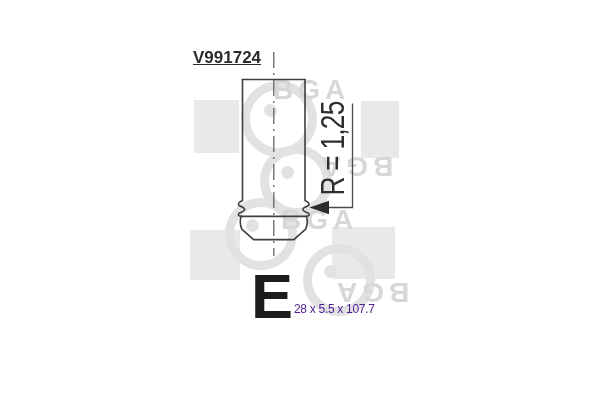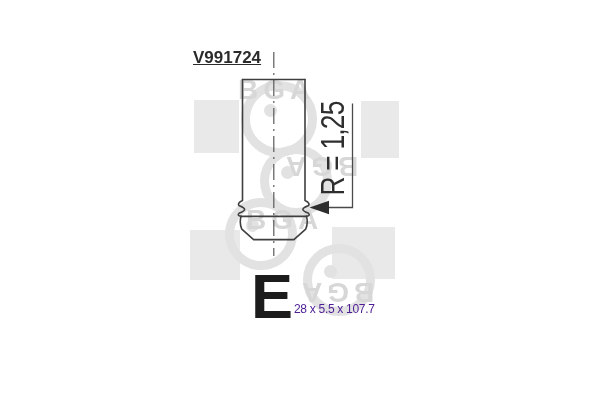--- a/index.html
+++ b/index.html
@@ -30,21 +30,21 @@
   .wm-ring3 { left: 225px; top: 198px; width: 54px; height: 54px; }
   .wm-ring4 { left: 303px; top: 244px; width: 54px; height: 54px; }
   .wm-dot { position: absolute; width: 13px; height: 13px; border-radius: 50%; background: #e2e2e2; }
   .wm-dot1 { left: 264px; top: 104px; }
   .wm-dot2 { left: 281px; top: 166px; }
   .wm-dot3 { left: 246px; top: 219px; }
   .wm-dot4 { left: 324px; top: 265px; }
   .wm-text {
     position: absolute;
     font-weight: bold; font-size: 28px; letter-spacing: 5px;
-    color: #d7d7d7; line-height: 1; white-space: nowrap;
+    color: #d7d7d7; line-height: 1; white-space: nowrap; margin-left: 35px;
   }
   .wm-t1 { left: 238px; top: 76px; }
   .wm-t2 { left: 281px; top: 152px; transform: rotate(180deg); }
   .wm-t3 { left: 246px; top: 206px; }
   .wm-t4 { left: 297px; top: 278px; transform: rotate(180deg); }
 
   
   .drawing { position: absolute; inset: 0; z-index: 2; }
 
   

